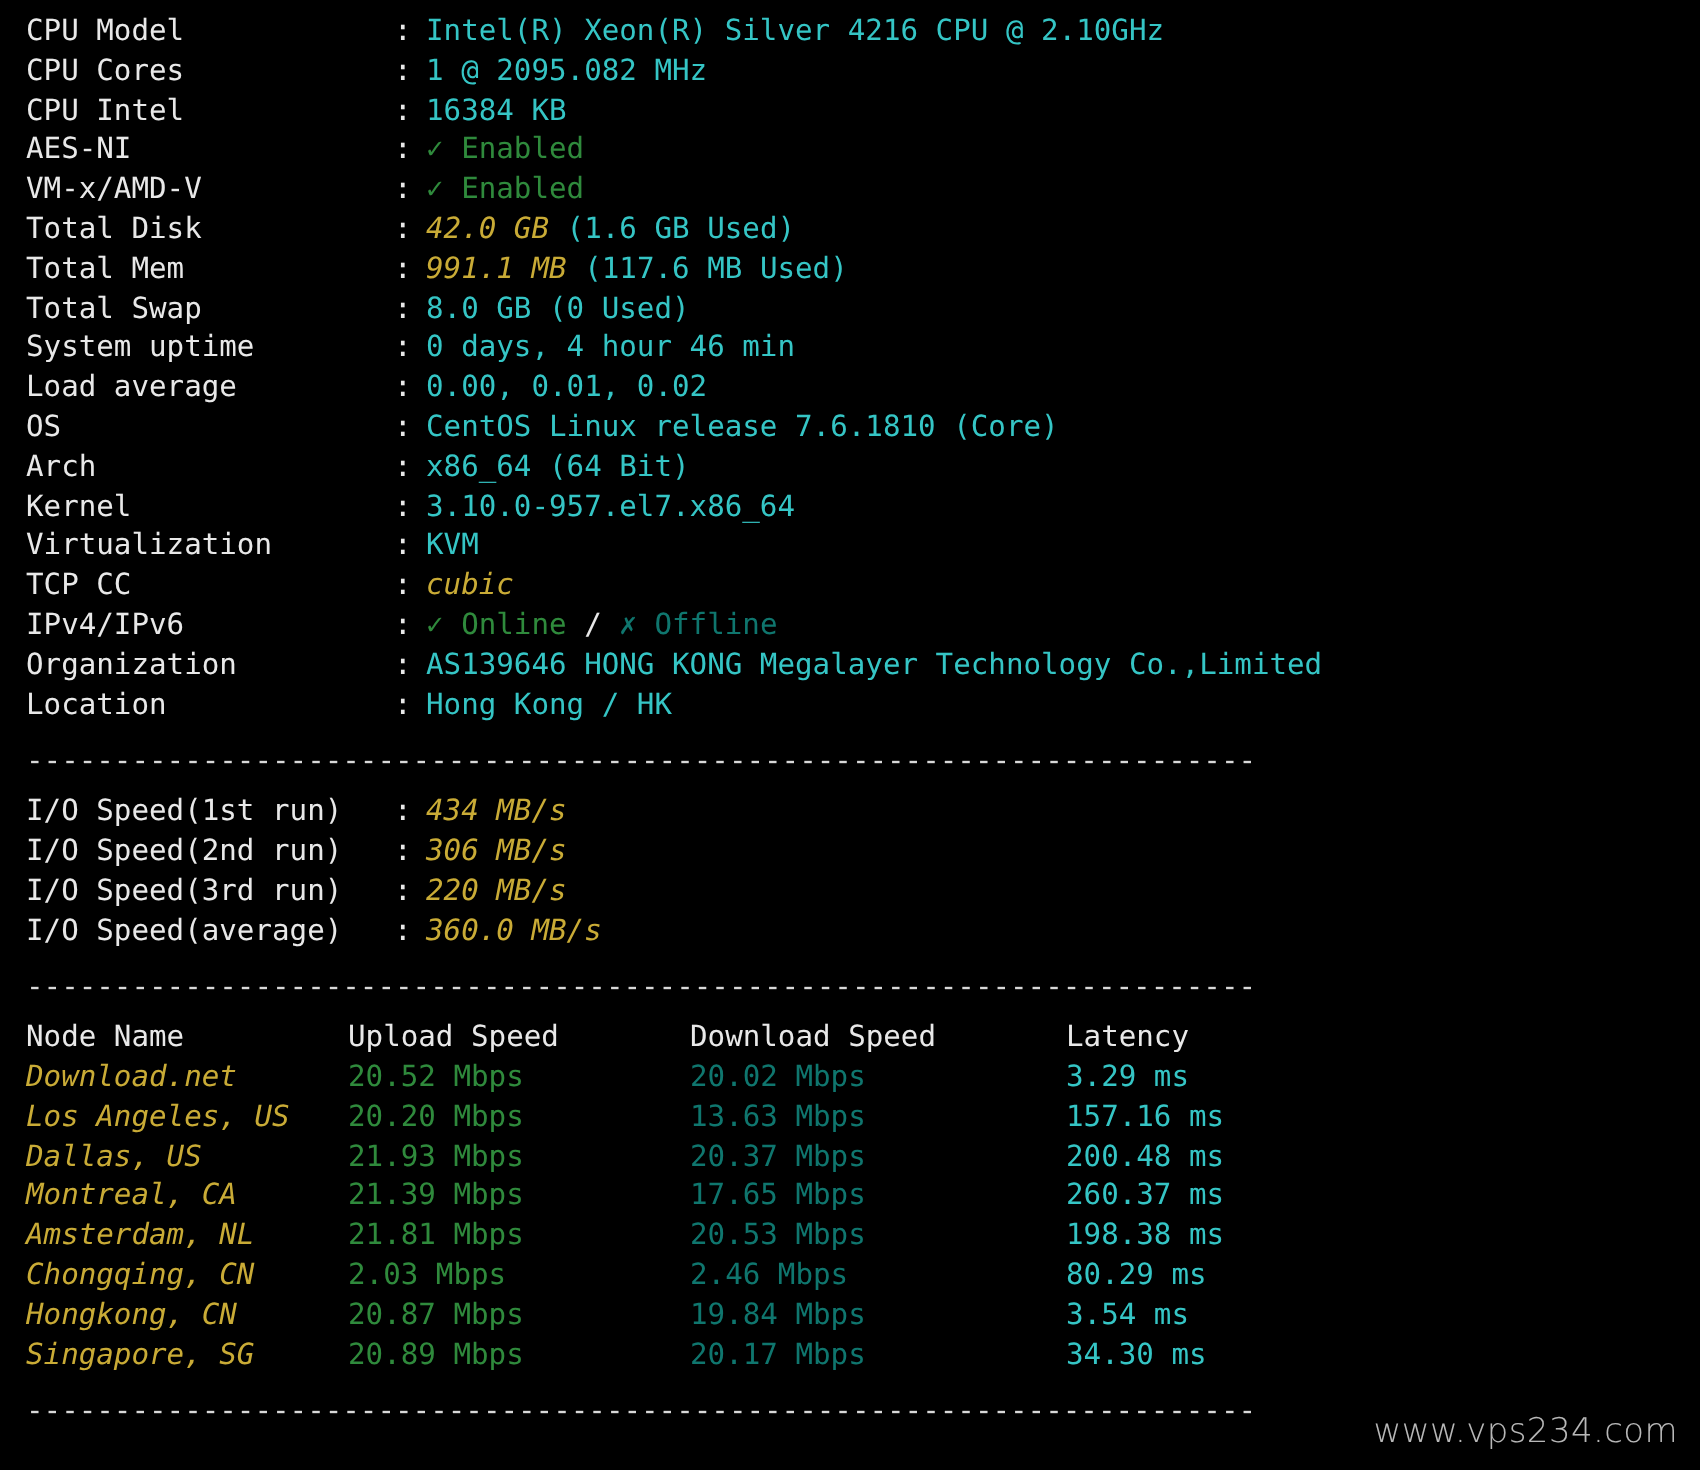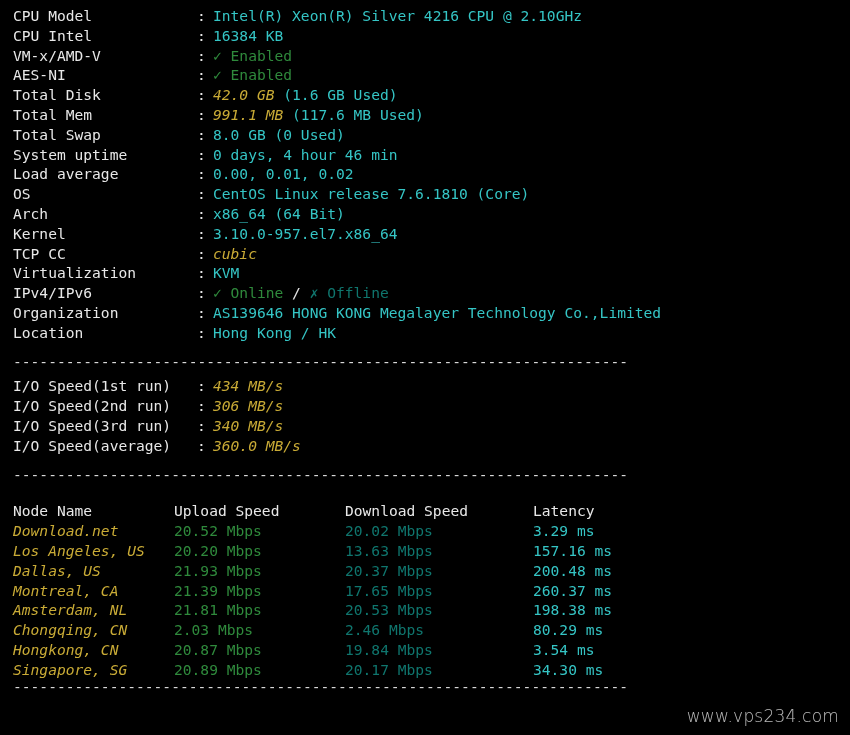--- a/index.html
+++ b/index.html
@@ -67,21 +67,21 @@
 
   
   .tbl-row {
     display: block;
     height: 19.8px;
     white-space: pre;
     padding-left: 13px;
   }
   .col-node { display: inline-block; width: 161px; }
   .col-up   { display: inline-block; width: 171px; }
-  .col-down { display: inline-block; width: 188px; margin-top: 12px; }
+  .col-down { display: inline-block; width: 188px; }
   .col-lat  { display: inline-block; }
 
   .thead .col-node,
   .thead .col-up,
   .thead .col-down,
   .thead .col-lat { color: #e8e8e8; }
 
   .spacer { height: 9px; display: block; }
   .spacer-sm { height: 5px; display: block; }
 
@@ -99,48 +99,49 @@
     white-space: nowrap;
   }
 </style>
 </head>
 <body>
 
 <div id="terminal">
 
   <div id="system-info">
       <div class="info-row"><span class="lbl">CPU Model</span><span class="colon">:</span><span><span class="c-cyan">Intel(R) Xeon(R) Silver 4216 CPU @ 2.10GHz</span></span></div>
+      <div class="info-row"><span class="lbl">CPU Cores</span><span class="colon">:</span><span><span class="c-cyan">1 @ 2095.082 MHz</span></span></div>
       <div class="info-row"><span class="lbl">CPU Intel</span><span class="colon">:</span><span><span class="c-cyan">16384 KB</span></span></div>
+      <div class="info-row"><span class="lbl">AES-NI</span><span class="colon">:</span><span><span class="c-green">✓ Enabled</span></span></div>
       <div class="info-row"><span class="lbl">VM-x/AMD-V</span><span class="colon">:</span><span><span class="c-green">✓ Enabled</span></span></div>
-      <div class="info-row"><span class="lbl">AES-NI</span><span class="colon">:</span><span><span class="c-green">✓ Enabled</span></span></div>
       <div class="info-row"><span class="lbl">Total Disk</span><span class="colon">:</span><span><span class="c-yellow">42.0 GB</span><span class="c-cyan"> (1.6 GB Used)</span></span></div>
       <div class="info-row"><span class="lbl">Total Mem</span><span class="colon">:</span><span><span class="c-yellow">991.1 MB</span><span class="c-cyan"> (117.6 MB Used)</span></span></div>
       <div class="info-row"><span class="lbl">Total Swap</span><span class="colon">:</span><span><span class="c-cyan">8.0 GB (0 Used)</span></span></div>
       <div class="info-row"><span class="lbl">System uptime</span><span class="colon">:</span><span><span class="c-cyan">0 days, 4 hour 46 min</span></span></div>
       <div class="info-row"><span class="lbl">Load average</span><span class="colon">:</span><span><span class="c-cyan">0.00, 0.01, 0.02</span></span></div>
       <div class="info-row"><span class="lbl">OS</span><span class="colon">:</span><span><span class="c-cyan">CentOS Linux release 7.6.1810 (Core)</span></span></div>
       <div class="info-row"><span class="lbl">Arch</span><span class="colon">:</span><span><span class="c-cyan">x86_64 (64 Bit)</span></span></div>
       <div class="info-row"><span class="lbl">Kernel</span><span class="colon">:</span><span><span class="c-cyan">3.10.0-957.el7.x86_64</span></span></div>
+      <div class="info-row"><span class="lbl">Virtualization</span><span class="colon">:</span><span><span class="c-cyan">KVM</span></span></div>
       <div class="info-row"><span class="lbl">TCP CC</span><span class="colon">:</span><span><span class="c-yellow">cubic</span></span></div>
-      <div class="info-row"><span class="lbl">Virtualization</span><span class="colon">:</span><span><span class="c-cyan">KVM</span></span></div>
       <div class="info-row"><span class="lbl">IPv4/IPv6</span><span class="colon">:</span><span><span class="c-green">✓ Online</span><span class="c-white"> / </span><span class="c-red">✗ Offline</span></span></div>
       <div class="info-row"><span class="lbl">Organization</span><span class="colon">:</span><span><span class="c-cyan">AS139646 HONG KONG Megalayer Technology Co.,Limited</span></span></div>
       <div class="info-row"><span class="lbl">Location</span><span class="colon">:</span><span><span class="c-cyan">Hong Kong / HK</span></span></div>
     </div>
 
   <div class="spacer"></div>
 
   <div class="sep">----------------------------------------------------------------------</div>
 
   <div class="spacer-sm"></div>
 
   <div id="io-speed">
       <div class="info-row"><span class="lbl">I/O Speed(1st run)</span><span class="colon">:</span><span class="c-yellow">434 MB/s</span></div>
       <div class="info-row"><span class="lbl">I/O Speed(2nd run)</span><span class="colon">:</span><span class="c-yellow">306 MB/s</span></div>
-      <div class="info-row"><span class="lbl">I/O Speed(3rd run)</span><span class="colon">:</span><span class="c-yellow">340 MB/s</span></div>
+      <div class="info-row"><span class="lbl">I/O Speed(3rd run)</span><span class="colon">:</span><span class="c-yellow">220 MB/s</span></div>
       <div class="info-row"><span class="lbl">I/O Speed(average)</span><span class="colon">:</span><span class="c-yellow">360.0 MB/s</span></div>
     </div>
 
   <div class="spacer"></div>
 
   <div class="sep">----------------------------------------------------------------------</div>
 
   <div class="spacer-sm"></div>
 
   <div id="speedtest-table">

